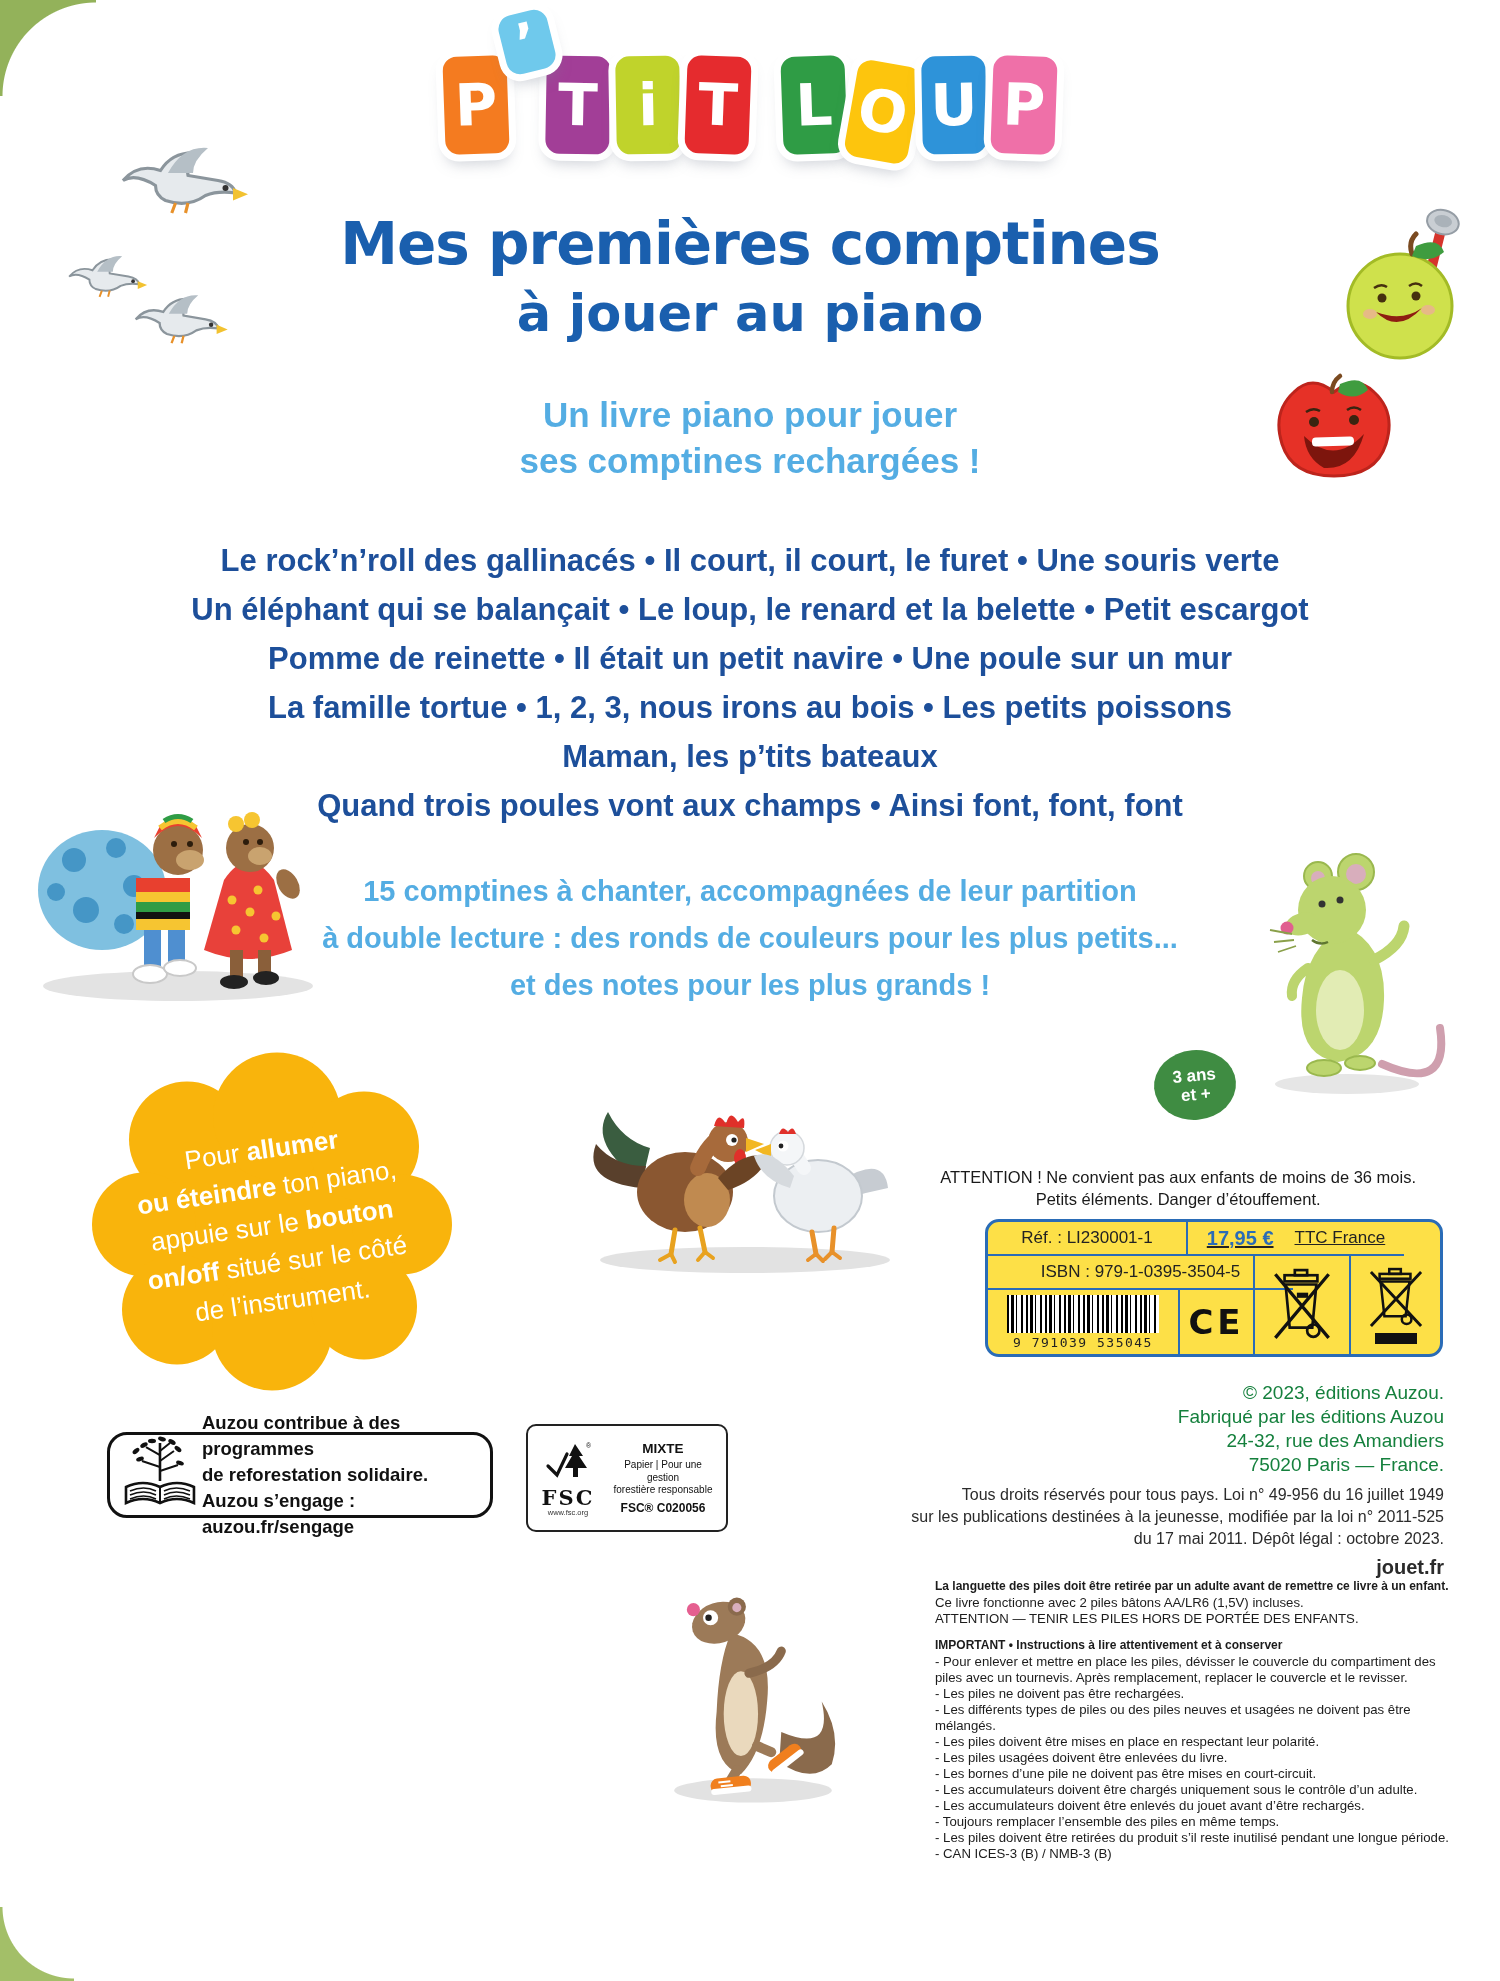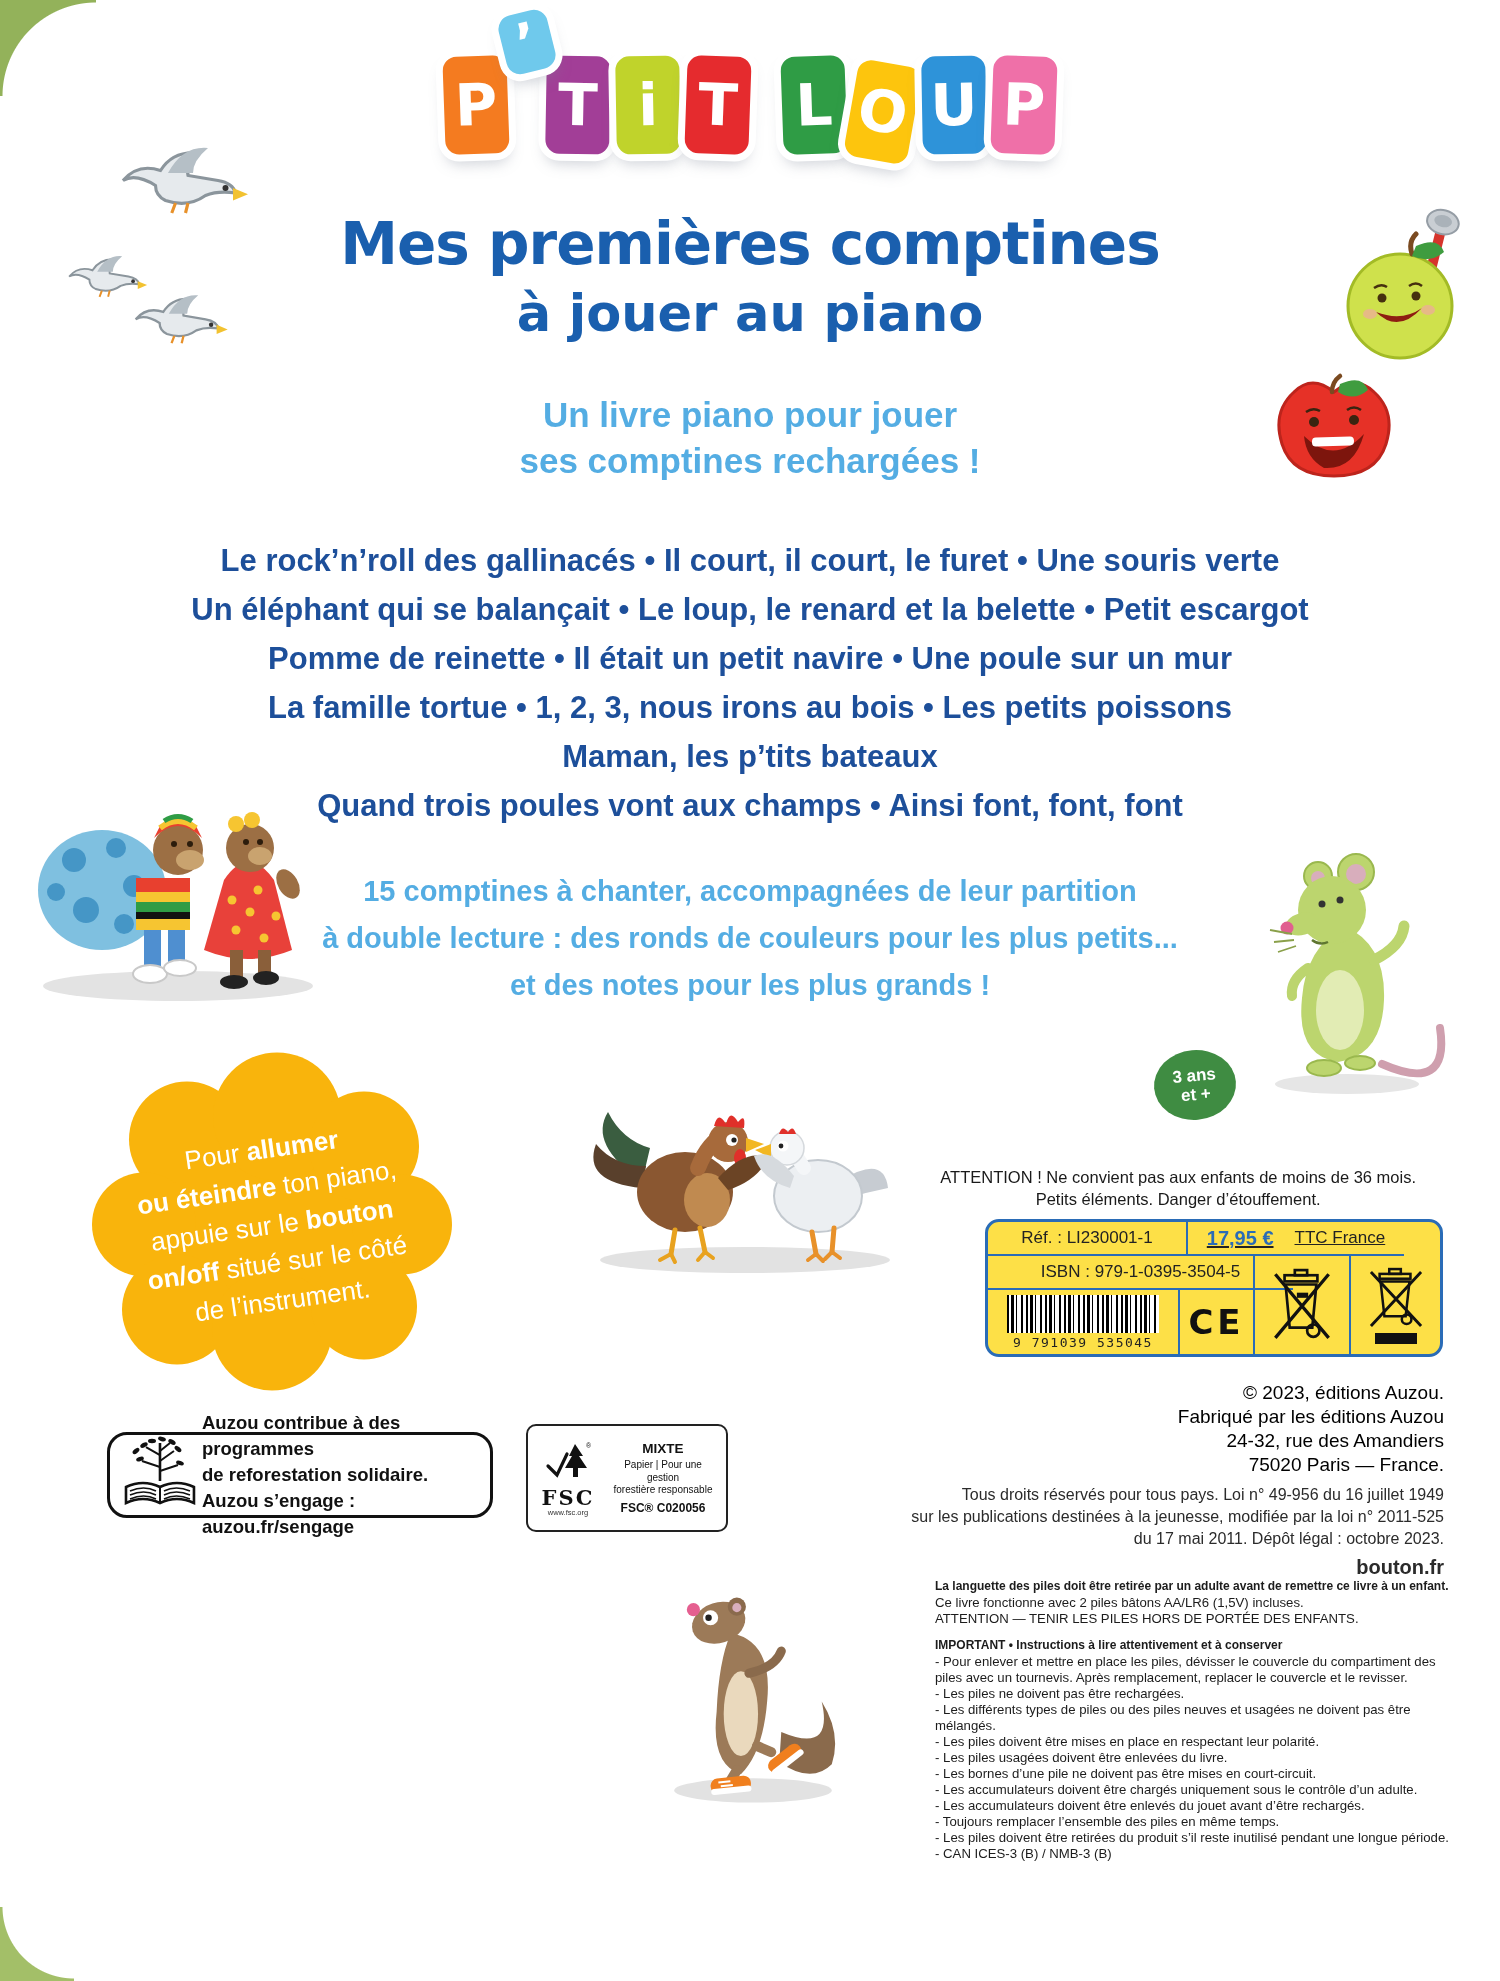--- a/index.html
+++ b/index.html
@@ -43,21 +43,21 @@
   .bc-price{left:200px;top:0;width:216px;height:34px;border-bottom:2.5px solid #2a6cb7;gap:21px;text-decoration:underline;}
   .bc-price .val{color:#2a6cb7;font-weight:700;font-size:20px;}
   .bc-isbn{left:0;top:34px;width:305px;height:34px;border-bottom:2.5px solid #2a6cb7;}
   .bc-code{left:0;top:68px;width:190px;height:64px;flex-direction:column;justify-content:flex-start;padding-top:5px;}
   .stripes{width:152px;height:38px;background:repeating-linear-gradient(90deg,#000 0 2px,#fff 2px 4px,#000 4px 7px,#fff 7px 9px,#000 9px 10px,#fff 10px 14px,#000 14px 16px,#fff 16px 19px);}
   .bc-digits{font:400 13px "DejaVu Sans Mono",monospace;letter-spacing:1.5px;margin-top:2px;}
   .bc-ce{left:190px;top:68px;width:75px;height:64px;border-left:2.5px solid #2a6cb7;font:800 34px "DejaVu Sans",sans-serif;letter-spacing:4px;color:#111;}
   .bc-bin1{left:265px;top:34px;width:96px;height:98px;border-left:2.5px solid #2a6cb7;}
   .bc-bin2{left:361px;top:34px;width:91px;height:98px;border-left:2.5px solid #2a6cb7;flex-direction:column;}
 
-  .publisher{top:1381px;right:56px;text-align:right;color:#000000;font:400 19px "Liberation Sans",sans-serif;line-height:24px;}
+  .publisher{top:1381px;right:56px;text-align:right;color:#15803d;font:400 19px "Liberation Sans",sans-serif;line-height:24px;}
   .legal{top:1484px;right:56px;text-align:right;color:#2b2b2b;font:400 16px "Liberation Sans",sans-serif;line-height:22px;}
   .legal .site{font-weight:800;font-size:20px;margin-top:6px;}
 
   .reforest{left:107px;top:1432px;width:386px;height:86px;border:3.5px solid #111;border-radius:20px;box-sizing:border-box;display:flex;align-items:center;background:#fff;}
   .reforest-text{font:700 18.5px "Liberation Sans",sans-serif;color:#111;line-height:26px;}
 
   .fsc-box{left:526px;top:1424px;width:202px;height:108px;border:2.5px solid #222;border-radius:10px;box-sizing:border-box;display:flex;align-items:center;padding:6px 8px;gap:8px;background:#fff;}
   .fsc-left{width:64px;text-align:center;color:#111;}
   .fsc-brand{font:700 21px "DejaVu Serif",serif;letter-spacing:2px;line-height:20px;}
   .fsc-url{font:400 7.5px "Liberation Sans",sans-serif;color:#333;}
@@ -338,21 +338,21 @@
       <div>24-32, rue des Amandiers</div>
       <div>75020 Paris — France.</div>
   </div>
 
   <div class="abs legal">
     <div>
       <div>Tous droits réservés pour tous pays. Loi n° 49-956 du 16 juillet 1949</div>
         <div>sur les publications destinées à la jeunesse, modifiée par la loi n° 2011-525</div>
         <div>du 17 mai 2011. Dépôt légal : octobre 2023.</div>
     </div>
-    <div class="site">bouton.fr</div>
+    <div class="site">jouet.fr</div>
   </div>
 
   <div class="abs reforest">
     <svg width="92" height="80" viewBox="0 0 84 80" style="margin-left:8px;">
       <path d="M42 8 L42 46" stroke="#111" stroke-width="2.6"></path>
       <path d="M42 20 L28 12 M42 26 L56 16 M42 32 L24 26 M42 36 L60 30 M42 16 L52 8" stroke="#111" stroke-width="2"></path>
       <g fill="#111">
         <ellipse cx="26" cy="10" rx="4" ry="2.2" transform="rotate(-28 26 10)"></ellipse>
           <ellipse cx="34" cy="6" rx="4" ry="2.2"></ellipse>
         <ellipse cx="44" cy="4" rx="4" ry="2.2" transform="rotate(14 44 4)"></ellipse>

